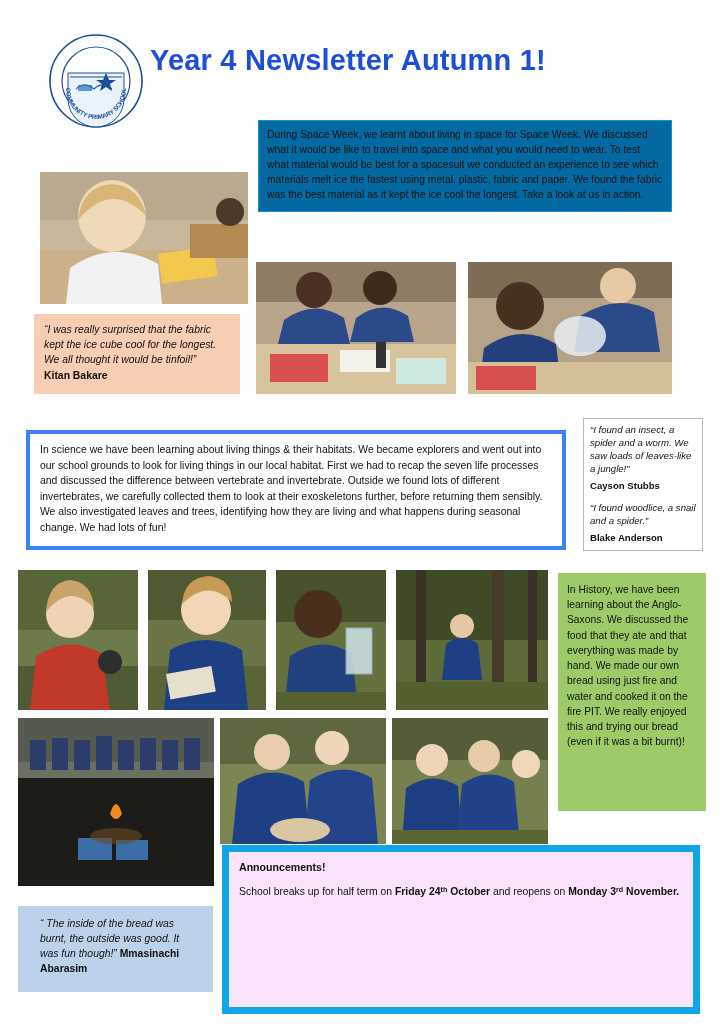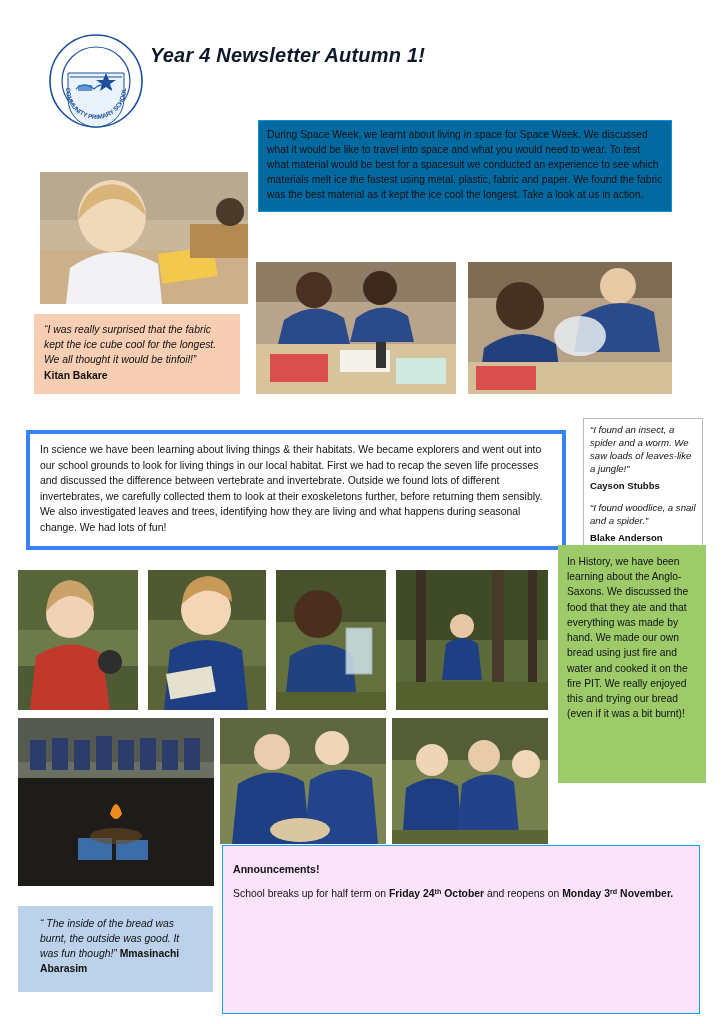--- a/index.html
+++ b/index.html
@@ -29,25 +29,24 @@
     width: 96px;
     height: 96px;
   }
   .logo svg { display: block; }
 
   .title {
     position: absolute;
     left: 150px;
     top: 44px;
     width: 540px;
-    font-size: 20px;
+    font-size: 29px;
     font-weight: bold;
-    color: #0f172a;
+    color: #1d4ed8;
     letter-spacing: 0.2px;
-    font-style: italic;
   }
 
   
   .block {
     position: absolute;
     box-sizing: border-box;
   }
   .txt {
     font-size: 10.5px;
     line-height: 1.42;
@@ -110,21 +109,21 @@
     border: 4px solid #3b82f6;
     padding: 8px 10px 10px 10px;
     font-size: 10.4px;
     line-height: 1.5;
     color: #111;
   }
 
   
   .history-box {
     left: 558px;
-    top: 545px;
+    top: 573px;
     width: 148px;
     height: 238px;
     background: #9dcb6a;
     padding: 9px 9px;
     font-size: 10.3px;
     line-height: 1.48;
     color: #111;
   }
 
   
@@ -142,22 +141,22 @@
   }
   .quote-bread .name { font-style: normal; font-weight: bold; }
 
   
   .announce {
     left: 222px;
     top: 845px;
     width: 478px;
     height: 169px;
     background: #fbe4fb;
-    border: 1px solid #0ea5e9;
-    padding: 16px 10px 10px 10px;
+    border: 7px solid #0ea5e9;
+    padding: 8px 10px 10px 10px;
     font-size: 10.4px;
     line-height: 1.45;
     color: #111;
   }
   .announce h4 {
     margin: 0 0 9px 0;
     font-size: 10.6px;
     font-weight: bold;
   }
   .announce p { margin: 0 0 11px 0; }

